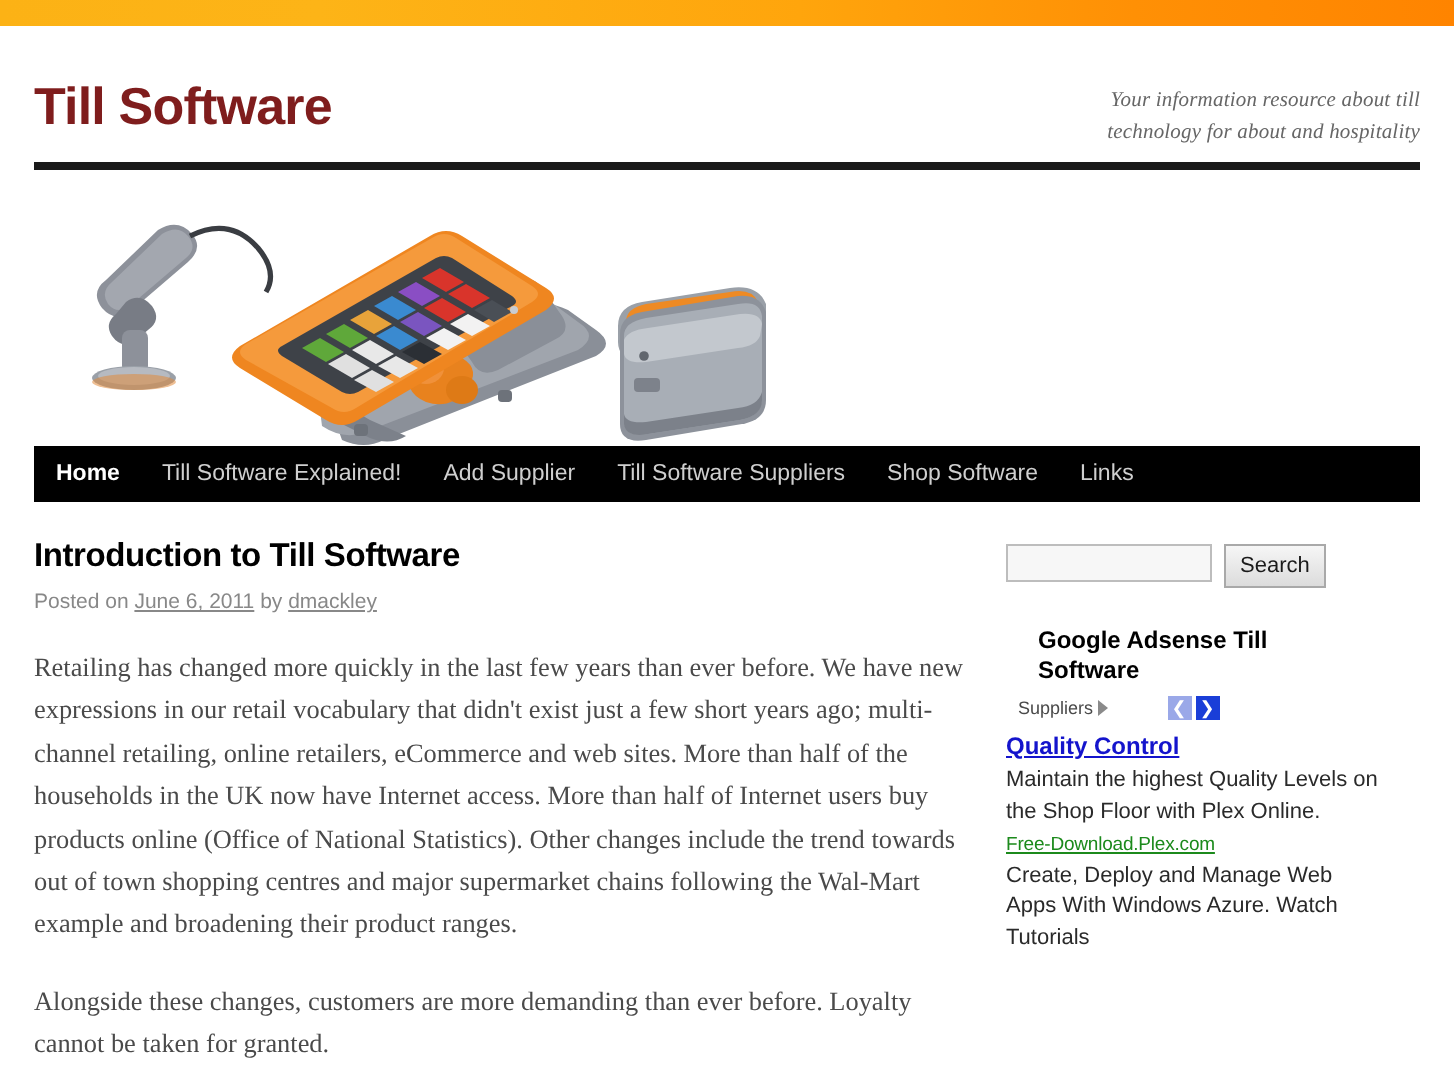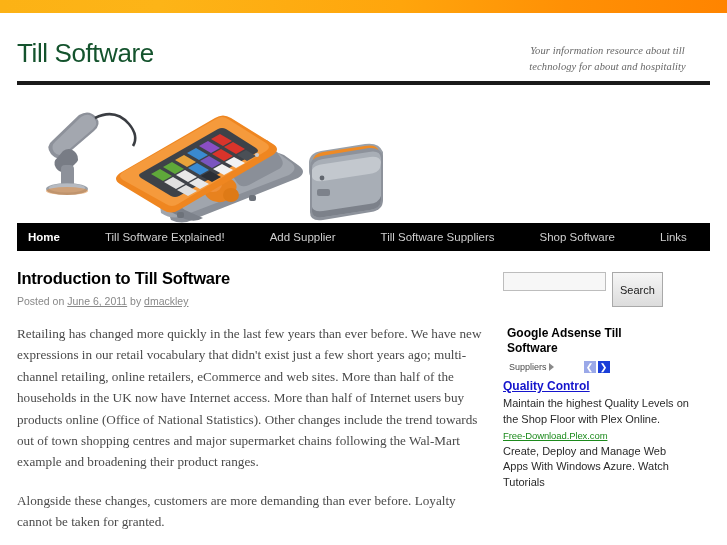--- a/index.html
+++ b/index.html
@@ -27,33 +27,33 @@
   
   #site-header {
     padding-top: 20px;
     display: flex;
     align-items: flex-start;
     justify-content: space-between;
     height: 68px;
   }
   #site-title {
     font-size: 26px;
-    font-weight: normal;
-    color: #14532d;
+    font-weight: bold;
+    color: #7f1d1d;
     letter-spacing: -0.4px;
     line-height: 1.1;
     margin: 0;
     padding-top: 6px;
   }
   #site-tagline {
     font-family: "Liberation Serif", serif;
     font-style: italic;
     font-size: 10.5px;
     color: #666666;
-    text-align: center;
+    text-align: right;
     line-height: 1.55;
     width: 205px;
     padding-top: 10px;
     letter-spacing: 0.1px;
   }
 
   #header-rule {
     height: 4px;
     background: #1a1a1a;
     width: 693px;
@@ -71,21 +71,20 @@
   #header-banner svg { display: block; }
 
   
   #main-nav {
     width: 693px;
     height: 28px;
     background: #000000;
     display: flex;
     align-items: center;
     padding-left: 11px;
-    gap: 24px;
   }
   .nav-item {
     color: #cfcfcf;
     font-size: 11.5px;
     text-decoration: none;
     margin-right: 21px;
     line-height: 28px;
     white-space: nowrap;
   }
   .nav-item.current {
@@ -147,37 +146,37 @@
     border: 1px solid #bdbdbd;
     background: #f7f7f7;
     font-size: 11px;
     padding: 0 4px;
     font-family: "Liberation Sans", sans-serif;
     color: #333;
     outline: none;
   }
   #search-submit {
     margin-left: 6px;
-    height: 35px;
+    height: 22px;
     padding: 0 7px;
     border: 1px solid #a9a9a9;
     background: linear-gradient(#f6f6f6, #dcdcdc);
     font-size: 11px;
     font-family: "Liberation Sans", sans-serif;
     color: #1a1a1a;
     cursor: pointer;
   }
 
   
   #widget-title {
     font-size: 12px;
     font-weight: bold;
     color: #000000;
     line-height: 1.28;
-    margin: 0 0 4px 4px;
+    margin: 0 0 4px 16px;
     width: 150px;
   }
 
   #adchoices-row {
     display: flex;
     align-items: center;
     margin: 0 0 5px 6px;
     height: 13px;
   }
   #adchoices-label {

